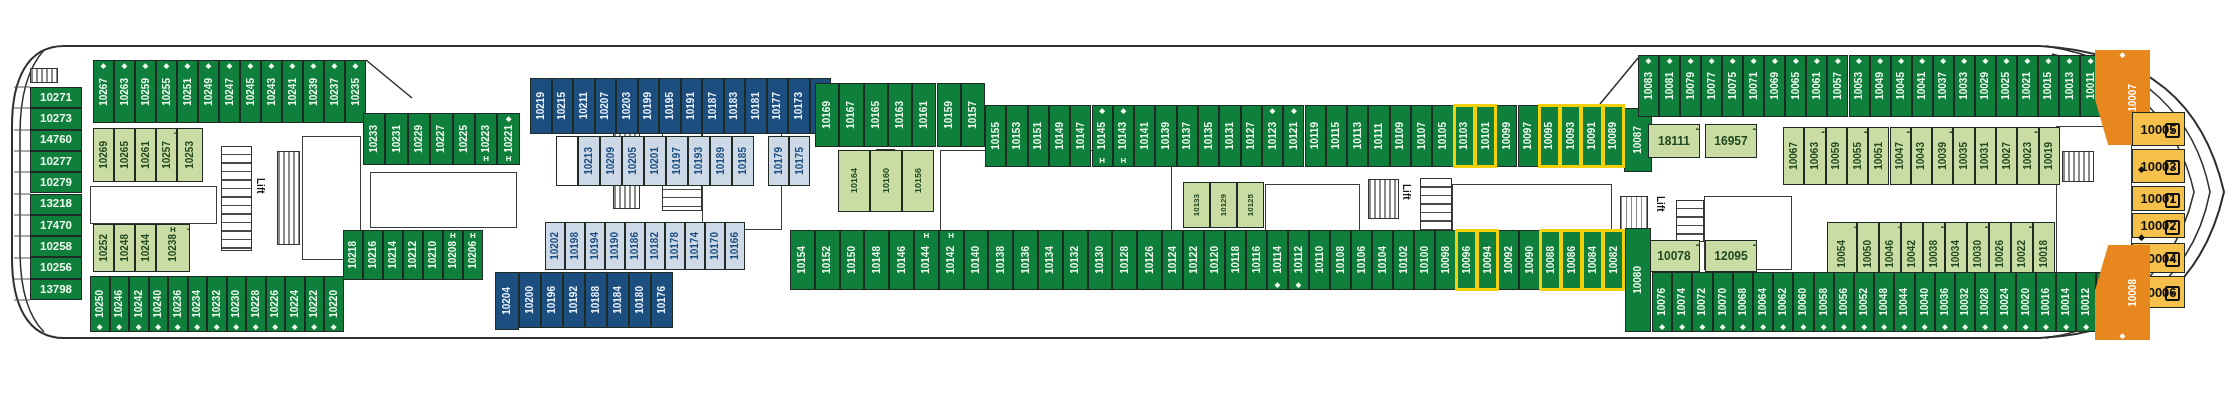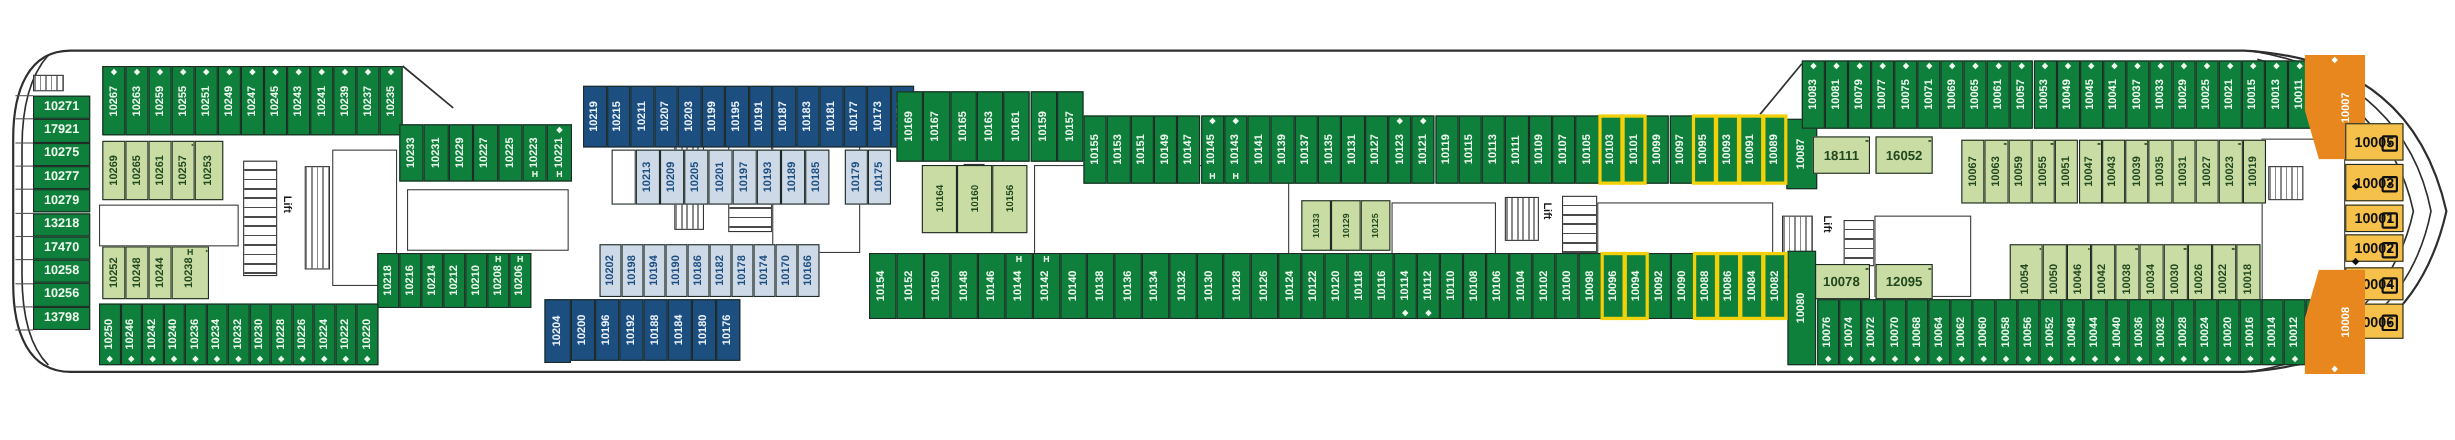--- a/index.html
+++ b/index.html
@@ -59,24 +59,24 @@
         <line x1="14" y1="236" x2="30" y2="236"></line>
       <line x1="14" y1="258" x2="30" y2="258"></line>
         <line x1="14" y1="279" x2="30" y2="279"></line>
       <line x1="14" y1="300" x2="30" y2="300"></line>
     </g>
   </svg>
 <div class="cabin h c-dg" style="left: 30px; top: 87px; width: 52px; height: 21.3px; font-size: 11.5px;">
       <span class="lbl">10271</span>
     </div>
     <div class="cabin h c-dg" style="left: 30px; top: 108.3px; width: 52px; height: 21.3px; font-size: 11.5px;">
-      <span class="lbl">17921</span>
+      <span class="lbl">10273</span>
     </div>
     <div class="cabin h c-dg" style="left: 30px; top: 129.6px; width: 52px; height: 21.3px; font-size: 11.5px;">
-      <span class="lbl">10275</span>
+      <span class="lbl">14760</span>
     </div>
     <div class="cabin h c-dg" style="left: 30px; top: 150.9px; width: 52px; height: 21.3px; font-size: 11.5px;">
       <span class="lbl">10277</span>
     </div>
     <div class="cabin h c-dg" style="left: 30px; top: 172.2px; width: 52px; height: 21.3px; font-size: 11.5px;">
       <span class="lbl">10279</span>
     </div>
     <div class="cabin h c-dg" style="left: 30px; top: 193.5px; width: 52px; height: 21.3px; font-size: 11.5px;">
       <span class="lbl">13218</span>
     </div>
@@ -744,21 +744,21 @@
     <div class="cabin v c-dg" style="left: 2101.1px; top: 55px; width: 21.05px; height: 62px;">
       <span class="mk mk-t">◆</span>
       <span class="lbl">10009</span>
     </div>
     <div class="cabin h c-lg" style="left: 1648px; top: 124px; width: 52px; height: 34px; font-size: 12px;">
       <span class="mk mk-sq">▪▪</span>
       <span class="lbl">18111</span>
     </div>
     <div class="cabin h c-lg" style="left: 1705px; top: 124px; width: 52px; height: 34px; font-size: 12px;">
       <span class="mk mk-sq">▪▪</span>
-      <span class="lbl">16052</span>
+      <span class="lbl">16957</span>
     </div>
     <div class="cabin v c-lg" style="left: 1783px; top: 127px; width: 21.3px; height: 58px;">
       <span class="lbl">10067</span>
     </div>
     <div class="cabin v c-lg" style="left: 1804.3px; top: 127px; width: 21.3px; height: 58px;">
       <span class="mk mk-sq">▪▪</span>
       <span class="lbl">10063</span>
     </div>
     <div class="cabin v c-lg" style="left: 1825.6px; top: 127px; width: 21.3px; height: 58px;">
       <span class="lbl">10059</span>

